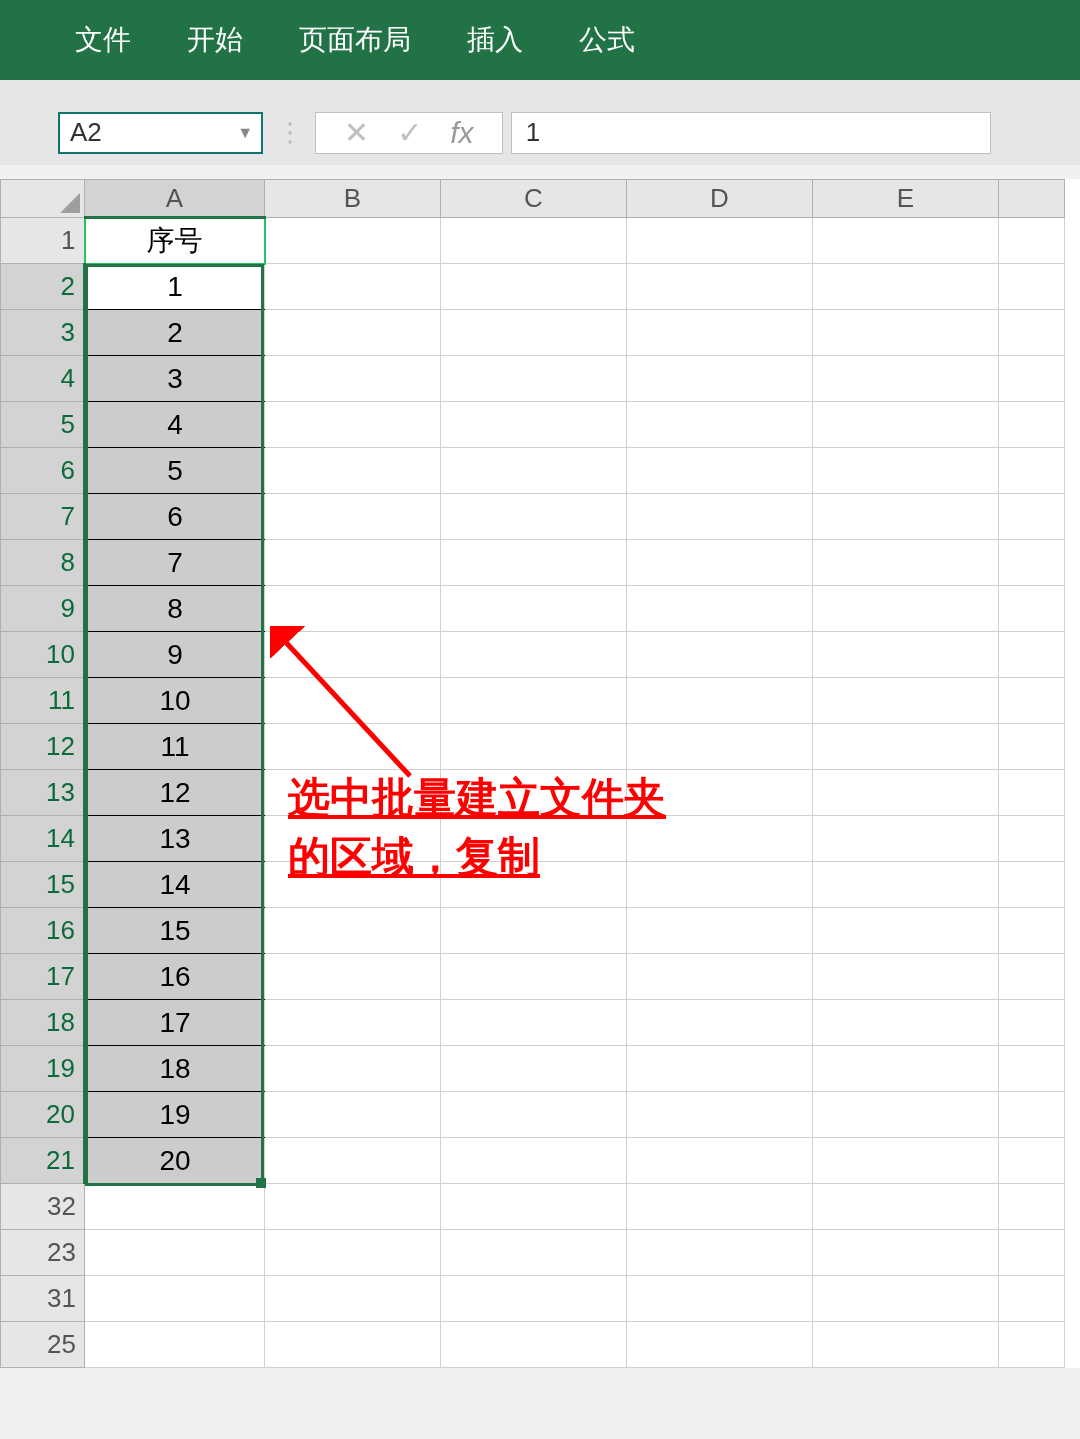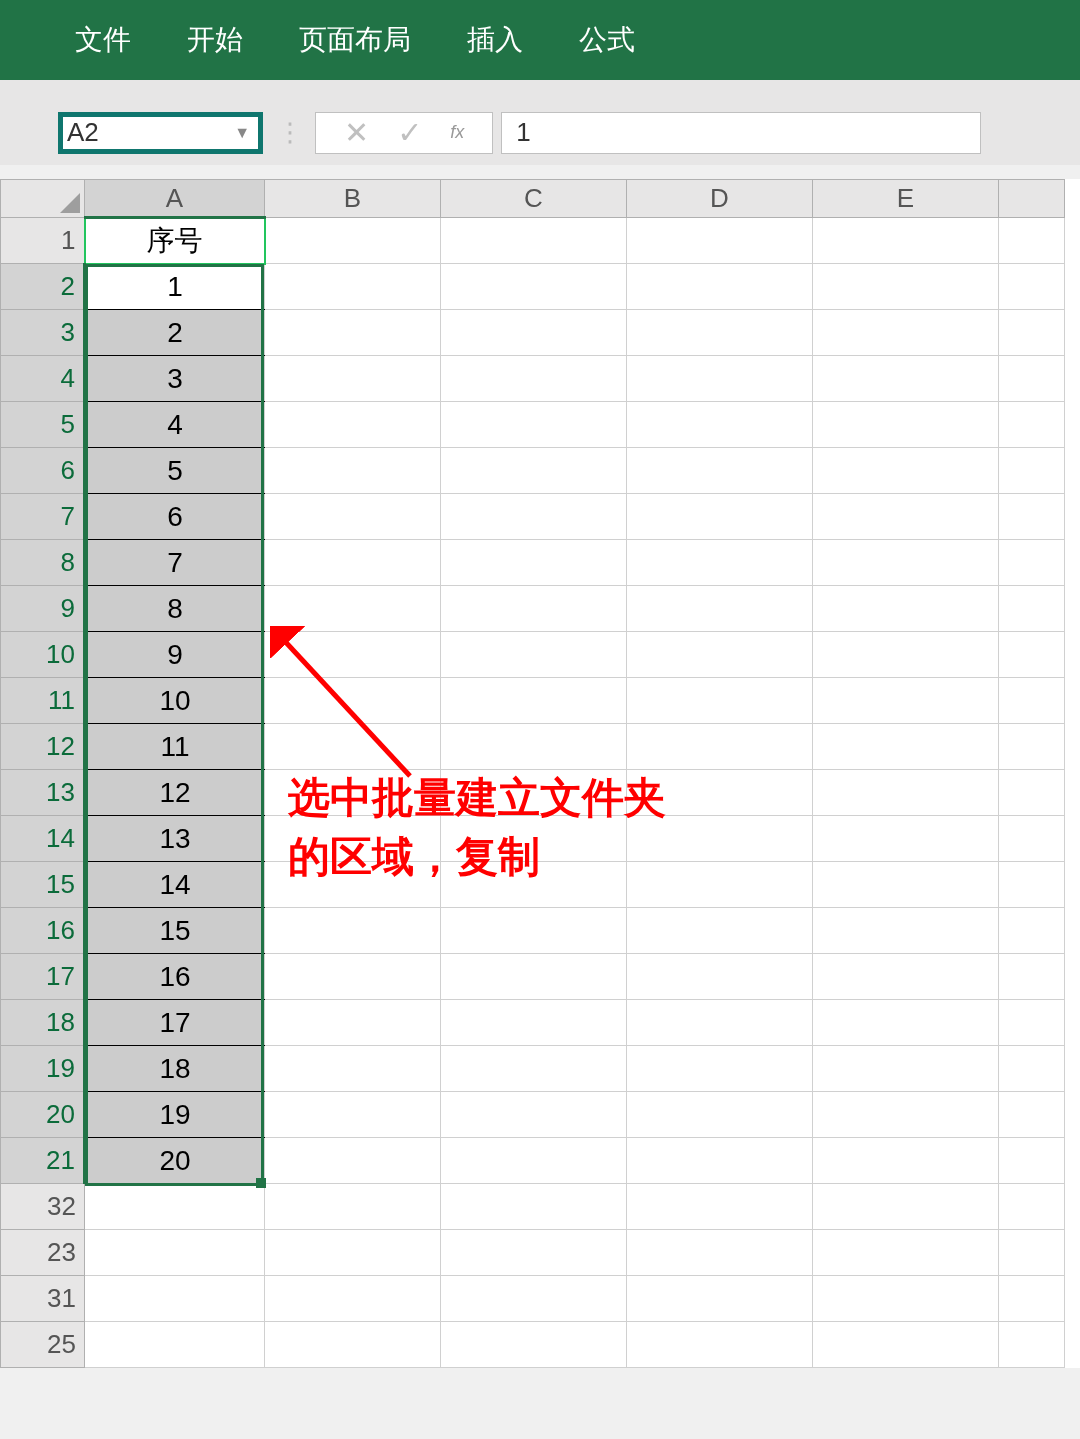--- a/index.html
+++ b/index.html
@@ -37,24 +37,24 @@
   display: flex;
   align-items: center;
   padding-left: 58px;
   padding-top: 20px;
   gap: 8px;
 }
 .name-box {
   width: 205px;
   height: 42px;
   background: #ffffff;
-  border: 5px solid #0f766e;
+  border: 2px solid #0f766e;
   display: flex;
   align-items: center;
-  padding-left: 4px;
+  padding-left: 10px;
   font-size: 26px;
   color: #333;
   position: relative;
 }
 .name-box-arrow {
   position: absolute;
   right: 8px;
   font-size: 16px;
   color: #888;
 }
@@ -67,21 +67,21 @@
 .fx-box {
   display: flex;
   align-items: center;
   gap: 0;
   height: 42px;
   background: #ffffff;
   border: 1px solid #c0c0c0;
   padding: 0 14px;
 }
 .fx-icon { font-size: 30px; color: #c0c0c0; padding: 0 14px;}
-.fx-icon.fx { font-style: italic; font-size: 18px; color: #999; }
+.fx-icon.fx { font-style: italic; font-size: 30px; color: #999; }
 .formula-input {
   background: #ffffff;
   border: 1px solid #c0c0c0;
   height: 42px;
   width: 480px;
   font-size: 26px;
   color: #333;
   padding-left: 14px;
   display:flex;
   align-items:center;
@@ -193,20 +193,21 @@
 }
 .annot-text {
   position: absolute;
   left: 288px;
   top: 590px;
   color: #ff0000;
   font-size: 42px;
   font-weight: bold;
   line-height: 1.4;
   pointer-events:none;
+  text-decoration:underline;
 }
 </style>
 </head>
 <body>
 
 <div class="ribbon">
   <div class="ribbon-item">文件</div>
   <div class="ribbon-item">开始</div>
   <div class="ribbon-item">页面布局</div>
   <div class="ribbon-item">插入</div>

